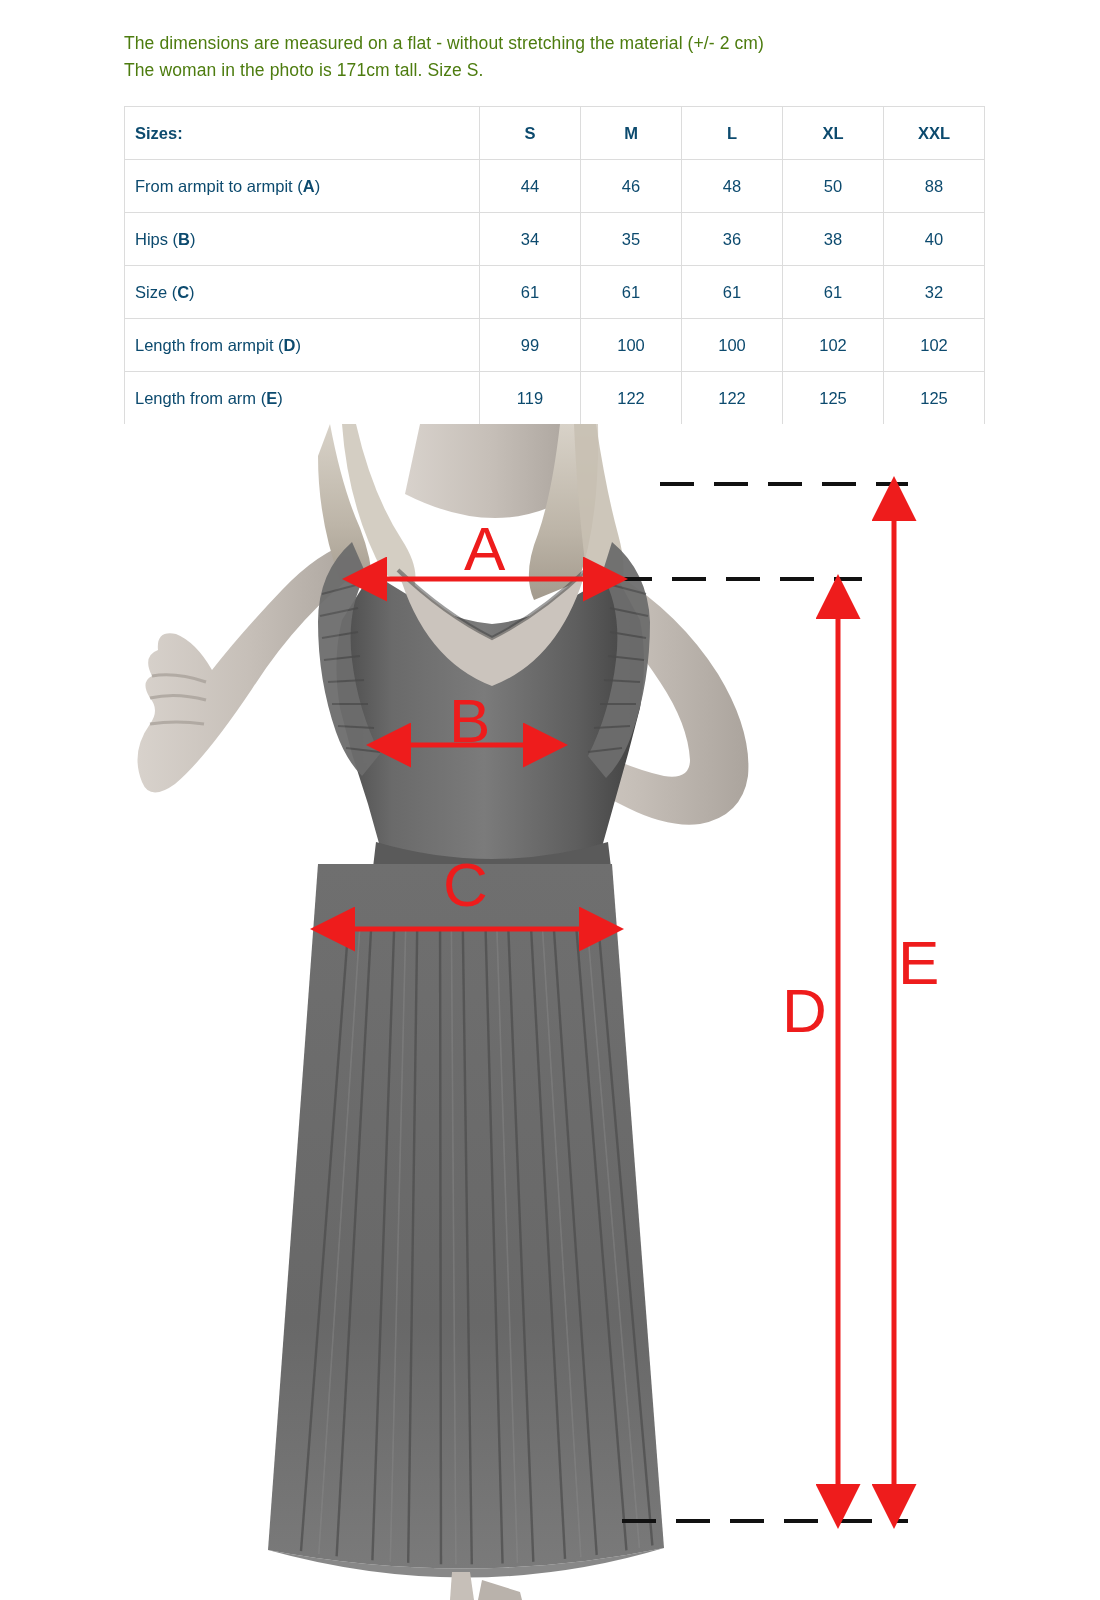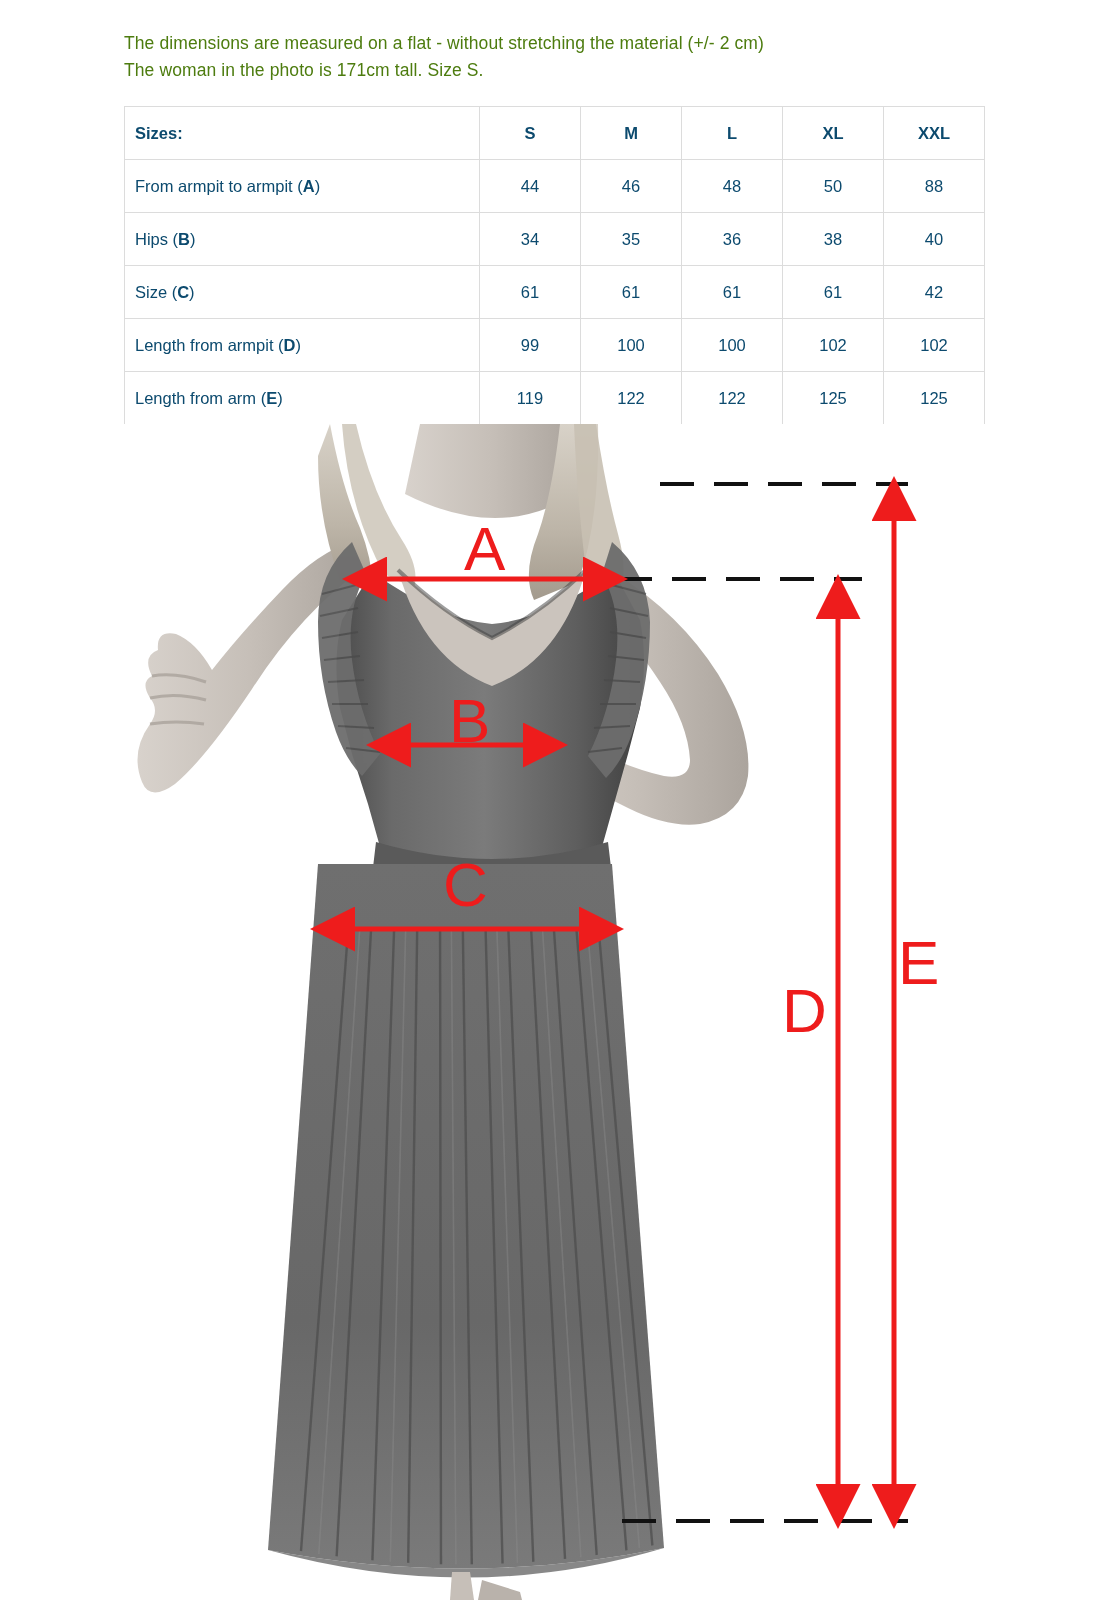--- a/index.html
+++ b/index.html
@@ -143,21 +143,21 @@
           <td class="num">36</td>
           <td class="num">38</td>
           <td class="num">40</td>
         </tr>
         <tr>
           <td class="label-col row-label"><span>Size (</span><b>C</b><span>)</span></td>
           <td class="num">61</td>
           <td class="num">61</td>
           <td class="num">61</td>
           <td class="num">61</td>
-          <td class="num">42</td>
+          <td class="num">32</td>
         </tr>
         <tr>
           <td class="label-col row-label"><span>Length from armpit (</span><b>D</b><span>)</span></td>
           <td class="num">99</td>
           <td class="num">100</td>
           <td class="num">100</td>
           <td class="num">102</td>
           <td class="num">102</td>
         </tr>
         <tr>

